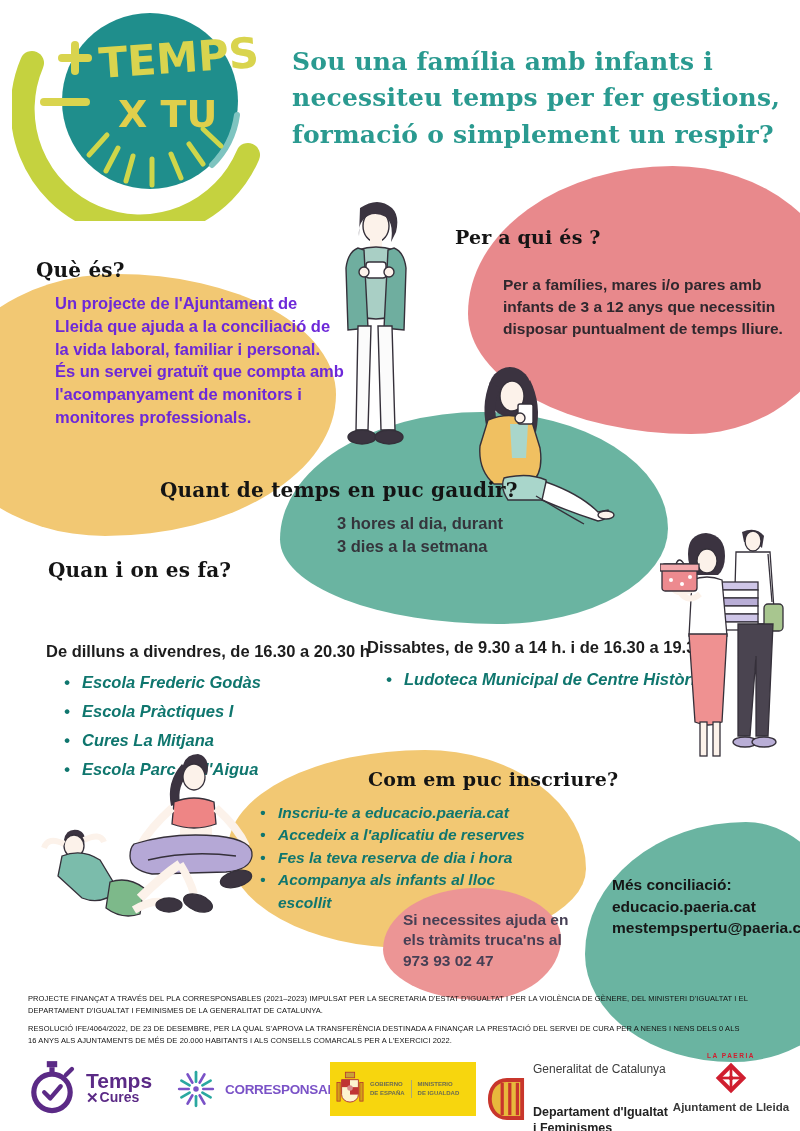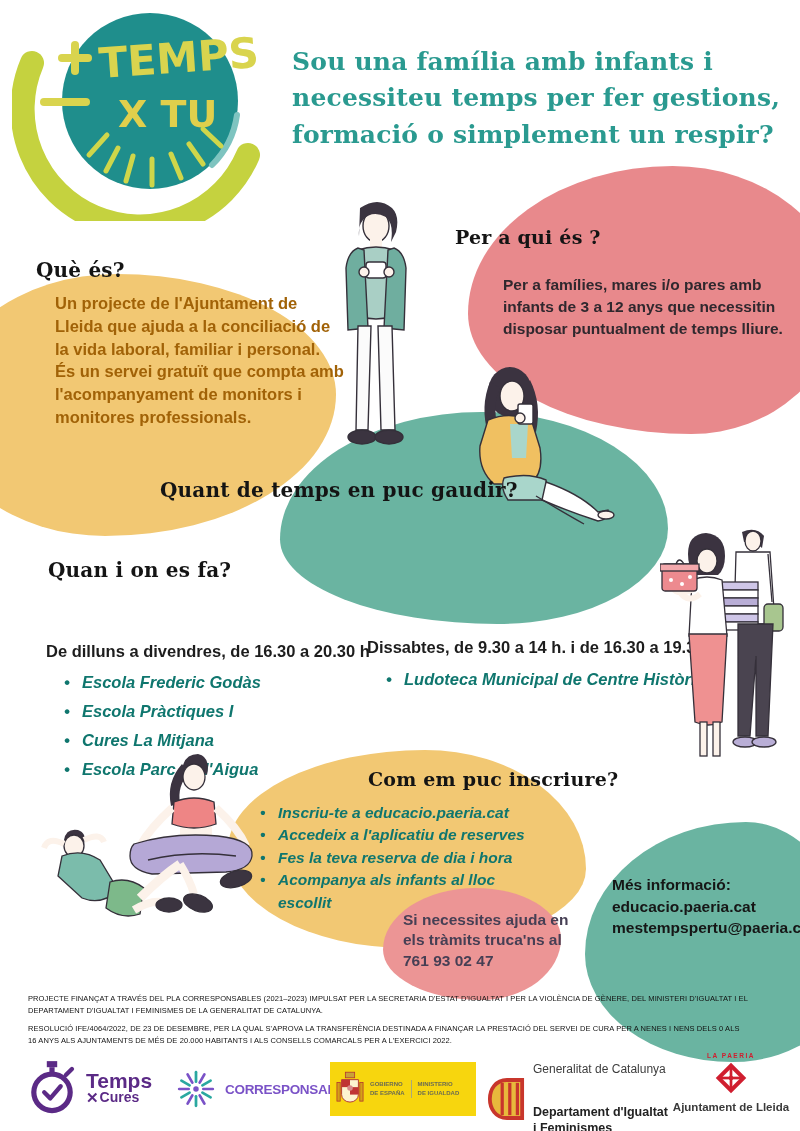--- a/index.html
+++ b/index.html
@@ -59,21 +59,21 @@
       <line x1="177" y1="139" x2="191" y2="159"></line>
       <line x1="191" y1="124" x2="209" y2="141"></line>
     </g>
   </svg>
 
   <div class="abs headline" style="left:292px;top:44px;width:500px;">Sou una família amb infants i
 necessiteu temps per fer gestions,
 formació o simplement un respir?</div>
 
   <div class="abs title" style="left:36px;top:258px;font-size:20px;">Què és?</div>
-  <div class="abs body-txt pre" style="left:55px;top:292px;width:290px;font-size:16.5px;line-height:1.38;color:#a16207;">Un projecte de l'Ajuntament de
+  <div class="abs body-txt pre" style="left:55px;top:292px;width:290px;font-size:16.5px;line-height:1.38;color:#6d28d9;">Un projecte de l'Ajuntament de
 Lleida que ajuda a la conciliació de
 la vida laboral, familiar i personal.
 És un servei gratuït que compta amb
 l'acompanyament de monitors i
 monitores professionals.</div>
 
   <div class="abs title" style="left:455px;top:226px;font-size:19px;">Per a qui és ?</div>
   <div class="abs body-txt pre" style="left:503px;top:274px;width:280px;font-size:15.5px;line-height:1.42;color:#30282e;">Per a famílies, mares i/o pares amb
 infants de 3 a 12 anys que necessitin
 disposar puntualment de temps lliure.</div>
@@ -107,20 +107,22 @@
       <rect x="70" y="42" width="15" height="20" rx="2" fill="#ffffff"></rect>
       <circle cx="72" cy="56" r="5" fill="#fcf2ea"></circle>
       <path d="M56,116 Q80,110 98,118 L102,138 L60,138 Q52,126 56,116 Z" fill="#a9d6cb"></path>
       <path d="M98,120 Q132,132 150,150 L160,148 Q162,157 150,159 Q122,150 94,138 Z" fill="#ffffff"></path>
       <path d="M88,134 Q118,152 136,162" fill="none"></path>
       <ellipse cx="158" cy="153" rx="8" ry="4" fill="#fcf2ea"></ellipse>
     </g>
   </svg>
 
   <div class="abs title" style="left:160px;top:478px;font-size:20px;">Quant de temps en puc gaudir?</div>
+  <div class="abs body-txt pre" style="left:337px;top:512px;width:220px;font-size:16.5px;line-height:1.4;color:#35353c;">3 hores al dia, durant
+3 dies a la setmana</div>
 
   <div class="abs title" style="left:48px;top:558px;font-size:20px;">Quan i on es fa?</div>
   <div class="abs body-txt" style="left:46px;top:642px;white-space:nowrap;font-size:16.5px;color:#1d1d1d;">De dilluns a divendres, de 16.30 a 20.30 h</div>
   <ul class="abs blist" style="left:58px;top:668px;font-size:16.5px;line-height:1.75;">
       <li>Escola Frederic Godàs</li>
       <li>Escola Pràctiques I</li>
       <li>Cures La Mitjana</li>
       <li>Escola Parc de l'Aigua</li>
     </ul>
   <div class="abs body-txt" style="left:367px;top:638px;white-space:nowrap;font-size:16.5px;color:#1d1d1d;">Dissabtes, de 9.30 a 14 h. i de 16.30 a 19.30 h</div>
@@ -194,24 +196,24 @@
       <path d="M118,150 Q140,128 158,116" stroke="#fcf2ea" stroke-width="9" fill="none"></path>
       <path d="M158,116 Q168,132 172,146" stroke="#fcf2ea" stroke-width="8" fill="none"></path>
       <ellipse cx="176" cy="155" rx="15" ry="8" fill="#3b3440" transform="rotate(20 176 155)"></ellipse>
       <path d="M112,162 Q128,152 140,154" stroke="#fcf2ea" stroke-width="8" fill="none"></path>
       <ellipse cx="147" cy="157" rx="13" ry="7" fill="#3b3440"></ellipse>
     </g>
   </svg>
 
   <div class="abs body-txt pre" style="left:403px;top:910px;width:170px;font-size:15.5px;line-height:1.32;color:#463f54;">Si necessites ajuda en
 els tràmits truca'ns al
-761 93 02 47</div>
+973 93 02 47</div>
 
   <div class="abs" style="left:612px;top:874px;width:185px;">
-    <div class="body-txt" style="font-size:15.5px;color:#161616;line-height:1.4;">Més informació:</div>
+    <div class="body-txt" style="font-size:15.5px;color:#161616;line-height:1.4;">Més conciliació:</div>
     <div class="body-txt" style="font-size:15.5px;color:#161616;line-height:1.4;">educacio.paeria.cat</div>
     <div class="body-txt" style="font-size:15.5px;color:#161616;line-height:1.4;">mestempspertu@paeria.cat</div>
   </div>
 
   <div class="abs legal" style="left:28px;top:993px;width:720px;">PROJECTE FINANÇAT A TRAVÉS DEL PLA CORRESPONSABLES (2021–2023) IMPULSAT PER LA SECRETARIA D'ESTAT D'IGUALTAT I PER LA VIOLÈNCIA DE GÈNERE, DEL MINISTERI D'IGUALTAT I EL DEPARTAMENT D'IGUALTAT I FEMINISMES DE LA GENERALITAT DE CATALUNYA.</div>
   <div class="abs legal" style="left:28px;top:1023px;width:720px;">RESOLUCIÓ IFE/4064/2022, DE 23 DE DESEMBRE, PER LA QUAL S'APROVA LA TRANSFERÈNCIA DESTINADA A FINANÇAR LA PRESTACIÓ DEL SERVEI DE CURA PER A NENES I NENS DELS 0 ALS 16 ANYS ALS AJUNTAMENTS DE MÉS DE 20.000 HABITANTS I ALS CONSELLS COMARCALS PER A L'EXERCICI 2022.</div>
 
   <div class="flogo" style="left:26px;top:1058px;">
     <svg width="52" height="60" viewBox="0 0 60 66">
       <rect x="24" y="2" width="12" height="7" fill="#5b2a86"></rect>

